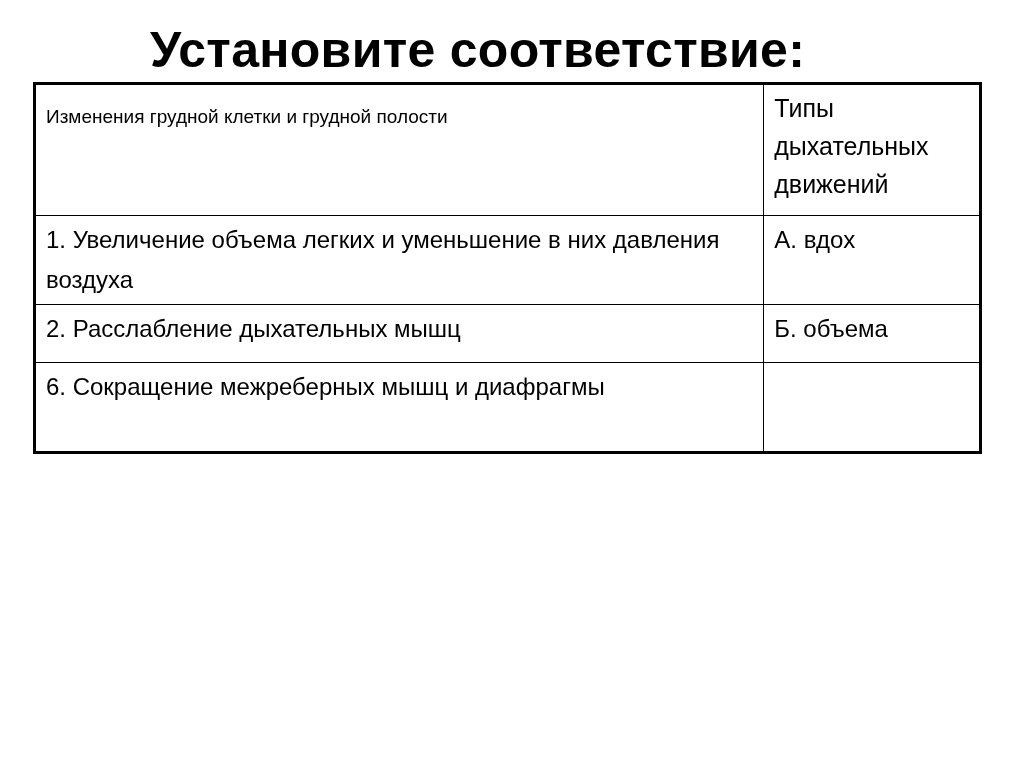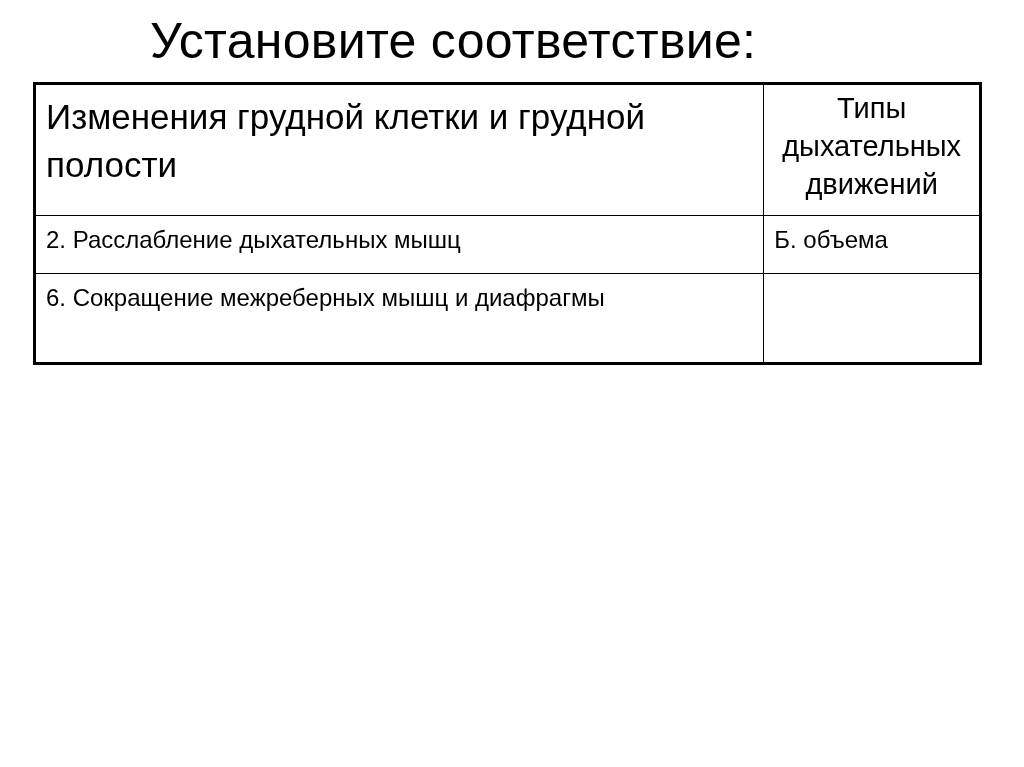--- a/index.html
+++ b/index.html
@@ -1,23 +1,23 @@
 <!DOCTYPE html>
 <html><head>
 <meta charset="utf-8">
 <style>
   html, body { margin: 0; padding: 0; }
   body { width: 1024px; height: 767px; background: #ffffff; position: relative; overflow: hidden; font-family: "Liberation Sans", "DejaVu Sans", sans-serif; color: #000; }
-  .title { position: absolute; left: 150px; top: 8px; font-size: 50px; line-height: 66px; letter-spacing: 0.3px; }
+  .title { position: absolute; left: 150px; top: 17px; font-size: 50px; line-height: 66px; letter-spacing: 0.3px; font-weight: bold; }
   table.match { position: absolute; left: 33px; top: 82px; width: 949px; border-collapse: collapse; border: 3px solid #000; table-layout: fixed; }
   table.match td { border: 1.5px solid #000; vertical-align: top; padding: 4px 10px 0 10px; }
   .col1 { width: 700px; }
   .col2 { width: 208px; }
-  .hdr1 { font-size: 35px; line-height: 48px; padding-top: 8px !important; height: 122px; }
-  .hdr2 { font-size: 29px; line-height: 38px; height: 122px; text-align: center; }
+  .hdr1 { font-size: 19px; line-height: 48px; padding-top: 8px !important; height: 122px; }
+  .hdr2 { font-size: 25px; line-height: 38px; height: 122px; }
   .cell { font-size: 24px; line-height: 40px; }
   .r1 { height: 89px; }
   .r2 { height: 58px; margin-left: 16px; }
   .r3 { height: 87px; }
   .r4 { height: 90px; }
   .r5 { height: 89px; }
   .r6 { height: 90px; }
 </style>
 </head>
 <body>
@@ -27,20 +27,24 @@
 <table class="match">
   <colgroup>
       <col class="col1">
       <col class="col2">
     </colgroup>
   <tbody>
       <tr>
     <td class="hdr1">Изменения грудной клетки и грудной полости</td>
     <td class="hdr2">Типы дыхательных движений</td>
   </tr>
+  <tr class="r1">
+    <td class="cell">1. Увеличение объема легких и уменьшение в них давления воздуха</td>
+    <td class="cell">А. вдох</td>
+  </tr>
   <tr class="r2">
     <td class="cell">2. Расслабление дыхательных мышц</td>
     <td class="cell">Б. объема</td>
   </tr>
   <tr class="r6">
     <td class="cell">6. Сокращение межреберных мышц и диафрагмы</td>
     <td class="cell"></td>
   </tr>
 </tbody>
   </table>

